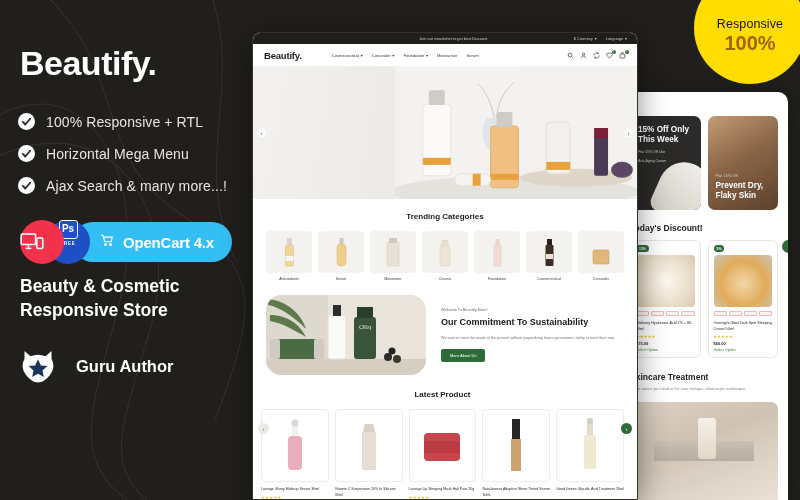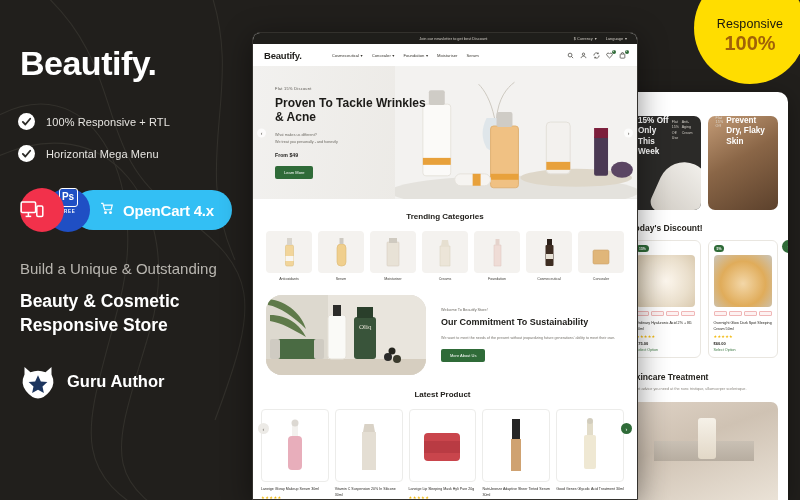--- a/index.html
+++ b/index.html
@@ -23,21 +23,21 @@
     margin:22px 0 0 2px;
   }
   .feature-list { margin-top:30px; }
   .feature-row { display:flex; align-items:center; gap:11px; margin-bottom:15px; }
   .check-badge {
     width:17px; height:17px; border-radius:50%;
     background:#ffffff; flex:0 0 17px;
     display:flex; align-items:center; justify-content:center;
   }
   .check-badge svg { width:11px; height:11px; display:block; }
-  .feature-text { color:#e7e5e1; font-size:11px; letter-spacing:.1px; }
+  .feature-text { color:#e7e5e1; font-size:14px; letter-spacing:.1px; }
 
   .badge-row {
     display:flex; align-items:center; margin-top:26px; margin-left:2px; position:relative; height:44px;
   }
   .badge-circle {
     width:44px; height:44px; border-radius:50%;
     display:flex; align-items:center; justify-content:flex-start;
     position:relative; z-index:3;
   }
   .badge-circle.red { background:#f2314b; }
@@ -51,21 +51,21 @@
   .badge-pill {
     height:40px; background:#33bff4; border-radius:22px;
     margin-left:-16px; z-index:1; display:flex; align-items:center;
     padding:0 18px 0 26px; gap:8px;
   }
   .badge-pill .oc-label { color:#fff; font-size:15px; font-weight:600; letter-spacing:-.2px; }
 
   .tagline-sub { color:#b9b6b0; font-size:15px; line-height:1.42; margin-top:26px; margin-left:2px; }
   .tagline-main { color:#ffffff; font-size:17.5px; font-weight:700; line-height:1.38; margin-top:10px; margin-left:2px; }
 
-  .author-row { display:flex; align-items:center; gap:11px; margin-top:26px; margin-left:2px; }
+  .author-row { display:flex; align-items:center; gap:20px; margin-top:26px; margin-left:2px; }
   .author-logo { width:36px; height:36px; flex:0 0 36px; }
   .author-name { color:#fff; font-size:16.5px; font-weight:700; }
 
   
   .resp-badge {
     position:absolute; right:-6px; top:-28px; width:112px; height:112px;
     border-radius:50%; background:#ffdd00; z-index:9;
     display:flex; flex-direction:column; align-items:center; justify-content:center;
     padding-top:16px;
   }
@@ -75,21 +75,21 @@
   
   .bg-screen {
     position:absolute; left:620px; top:92px; width:168px; height:408px;
     background:#ffffff; border-radius:10px 10px 0 0; z-index:1;
     overflow:hidden; box-shadow:0 4px 24px rgba(0,0,0,.35);
   }
   .bgs-inner { padding:10px 10px 0 10px; }
   .bgs-banners { display:flex; gap:7px; margin-top:14px; }
   .bgs-ban {
     flex:1; height:94px; border-radius:7px; position:relative; overflow:hidden;
-    display:flex; flex-direction:row; justify-content:flex-start; padding:0 8px;
+    display:flex; flex-direction:column; justify-content:flex-start; padding:9px 8px;
   }
   .bgs-ban.dark { background:#2b2a28; }
   .bgs-ban.photo { background:linear-gradient(150deg,#c39b76 0%,#8a6647 45%,#5c412c 100%); justify-content:flex-end; }
   .bgs-ban .bb-small { font-size:3.6px; color:#ddd9d2; letter-spacing:.2px; margin-bottom:3px; }
   .bgs-ban .bb-title { font-size:8.2px; font-weight:700; color:#fff; line-height:1.25; }
   .bgs-ban .bb-sub { font-size:3.6px; color:#cfcbc4; line-height:1.5; margin-top:4px; }
   .bgs-ban.dark:after {
     content:""; position:absolute; right:-8px; bottom:-10px; width:52px; height:58px;
     background:linear-gradient(200deg,#f4f2ee,#cfcac2); border-radius:26px 26px 10px 10px;
     transform:rotate(24deg);
@@ -409,28 +409,20 @@
         <rect x="152" y="96" width="24" height="8" fill="#e8a13b"></rect>
 
         <rect x="200" y="70" width="14" height="40" rx="2" fill="#4b3a54"></rect>
         <rect x="200" y="62" width="14" height="10" fill="#7c1f3c"></rect>
         <ellipse cx="228" cy="104" rx="11" ry="8" fill="#5b4663"></ellipse>
 
         <rect x="60" y="108" width="36" height="12" rx="6" fill="#f6f4f1" stroke="#e5e2dc"></rect>
         <rect x="78" y="108" width="8" height="12" fill="#e8a13b"></rect>
       </svg>
     </div>
-    <div class="hero-copy">
-      <div class="hero-kicker">Flat 15% Discount</div>
-      <div class="hero-title">Proven To Tackle Wrinkles &amp; Acne</div>
-      <div class="hero-desc">What makes us different?</div>
-      <div class="hero-desc" style="margin-top:0">We treat you personally - and honestly</div>
-      <div class="hero-price">From $49</div>
-      <div class="hero-btn">Learn More</div>
-    </div>
     <div class="hero-arrow l">‹</div>
     <div class="hero-arrow r">›</div>
   </div>
 
   <div class="trending">
     <div class="section-title">Trending Categories</div>
     <div class="cat-row">
       <div class="cat-cell">
         <div class="cat-tile">
           <svg width="13" height="32" viewBox="0 0 13 32">
@@ -615,20 +607,28 @@
       <span class="feature-text">100% Responsive + RTL</span>
     </div>
     <div class="feature-row">
       <span class="check-badge">
         <svg viewBox="0 0 24 24" fill="none" stroke="#2b2a27" stroke-width="4" stroke-linecap="round" stroke-linejoin="round">
             <polyline points="4 13 9.5 18.5 20 6"></polyline>
           </svg>
       </span>
       <span class="feature-text">Horizontal Mega Menu</span>
     </div>
+    <div class="feature-row">
+      <span class="check-badge">
+        <svg viewBox="0 0 24 24" fill="none" stroke="#2b2a27" stroke-width="4" stroke-linecap="round" stroke-linejoin="round">
+            <polyline points="4 13 9.5 18.5 20 6"></polyline>
+          </svg>
+      </span>
+      <span class="feature-text">Ajax Search &amp; many more...!</span>
+    </div>
   </div>
 
   <div class="badge-row">
     <div class="badge-pill" style="margin-left:53px">
       <span>
         <svg width="16" height="14" viewBox="0 0 24 24" fill="none" stroke="#ffffff" stroke-width="2">
             <path d="M2 4h3l3 11h11l2-8H7"></path>
             <circle cx="9.5" cy="20" r="1.4" fill="#fff"></circle>
             <circle cx="18" cy="20" r="1.4" fill="#fff"></circle>
           </svg>
@@ -642,21 +642,20 @@
           <line x1="10.5" y1="15" x2="10.5" y2="20"></line>
         <rect x="21" y="7" width="7.5" height="13" rx="1.5" fill="#f2314b"></rect>
       </svg>
     </div>
     <div class="badge-circle blue" style="position:absolute;left:35px;flex-direction:column">
       <div class="ps-box">Ps</div>
       <div class="ps-free">FREE</div>
     </div>
   </div>
 
-  <div class="tagline-sub">Build a Unique &amp; Outstanding</div>
   <div class="tagline-main">Beauty &amp; Cosmetic Responsive Store</div>
 
   <div class="author-row">
     <span class="author-logo">
       <svg viewBox="0 0 48 48">
         <path d="M6 14 L6 4 L14 11 Q24 7 34 11 L42 4 L42 14 Q48 26 40 36 Q32 46 24 46 Q16 46 8 36 Q0 26 6 14 Z" fill="#ffffff"></path>
         <polygon points="24,15 27.8,23.2 36.5,24 30,30 31.8,38.6 24,34.2 16.2,38.6 18,30 11.5,24 20.2,23.2" fill="#1c355e"></polygon>
       </svg>
     </span>
     <span class="author-name">Guru Author</span>

